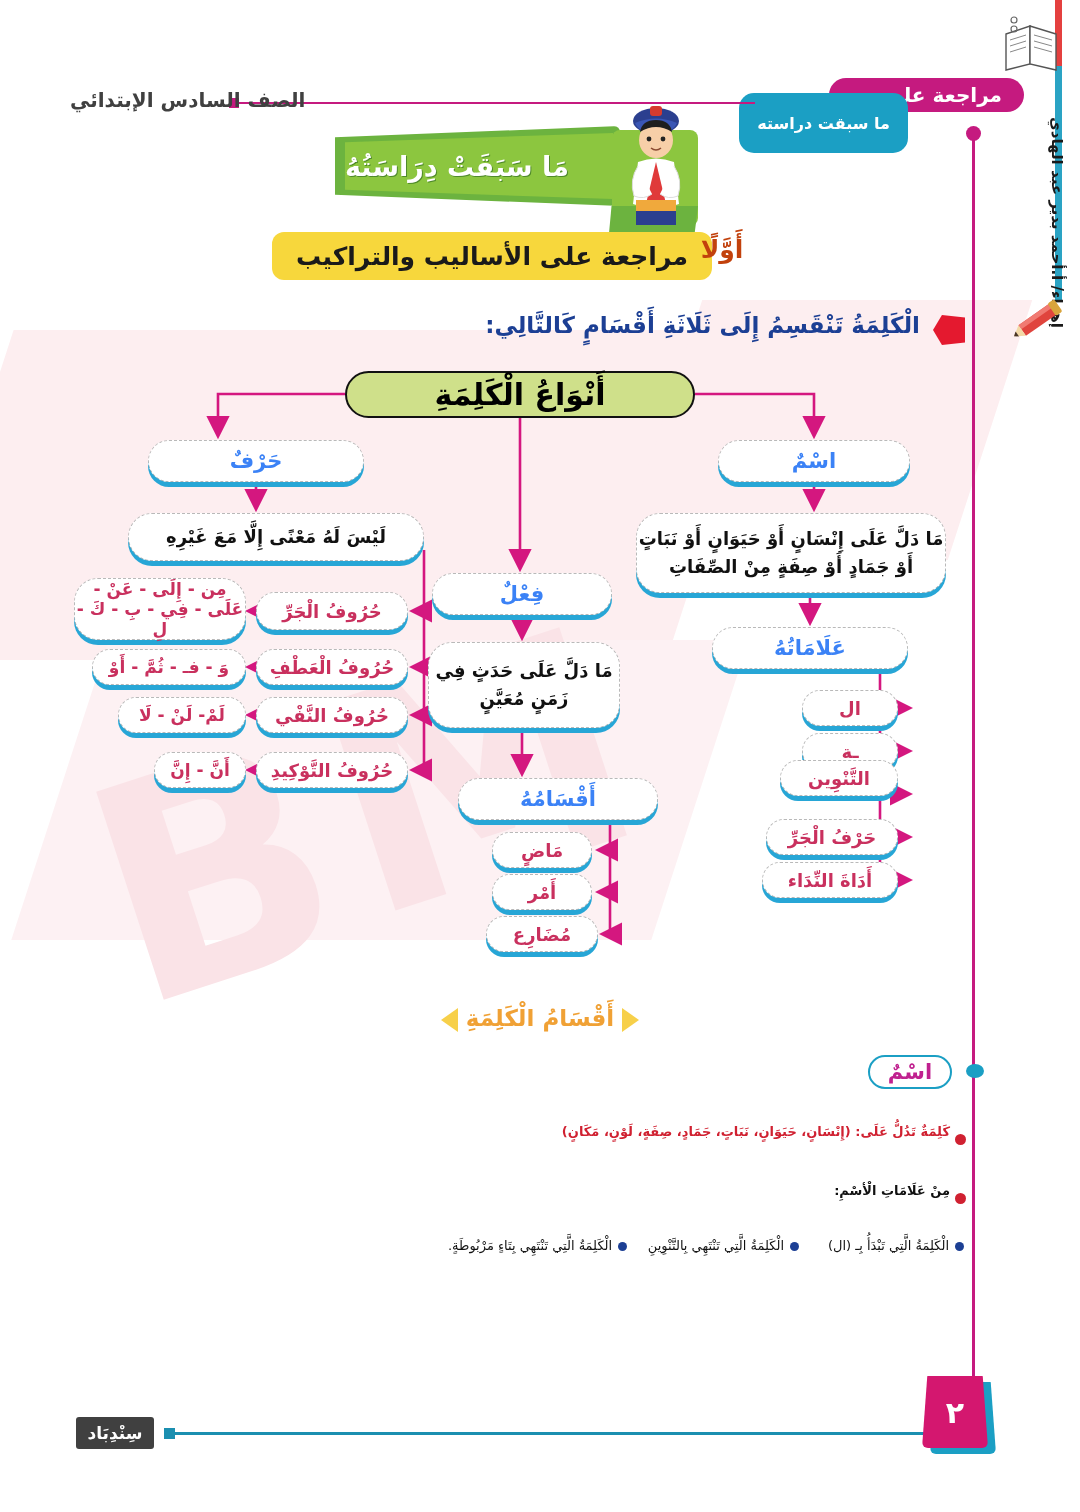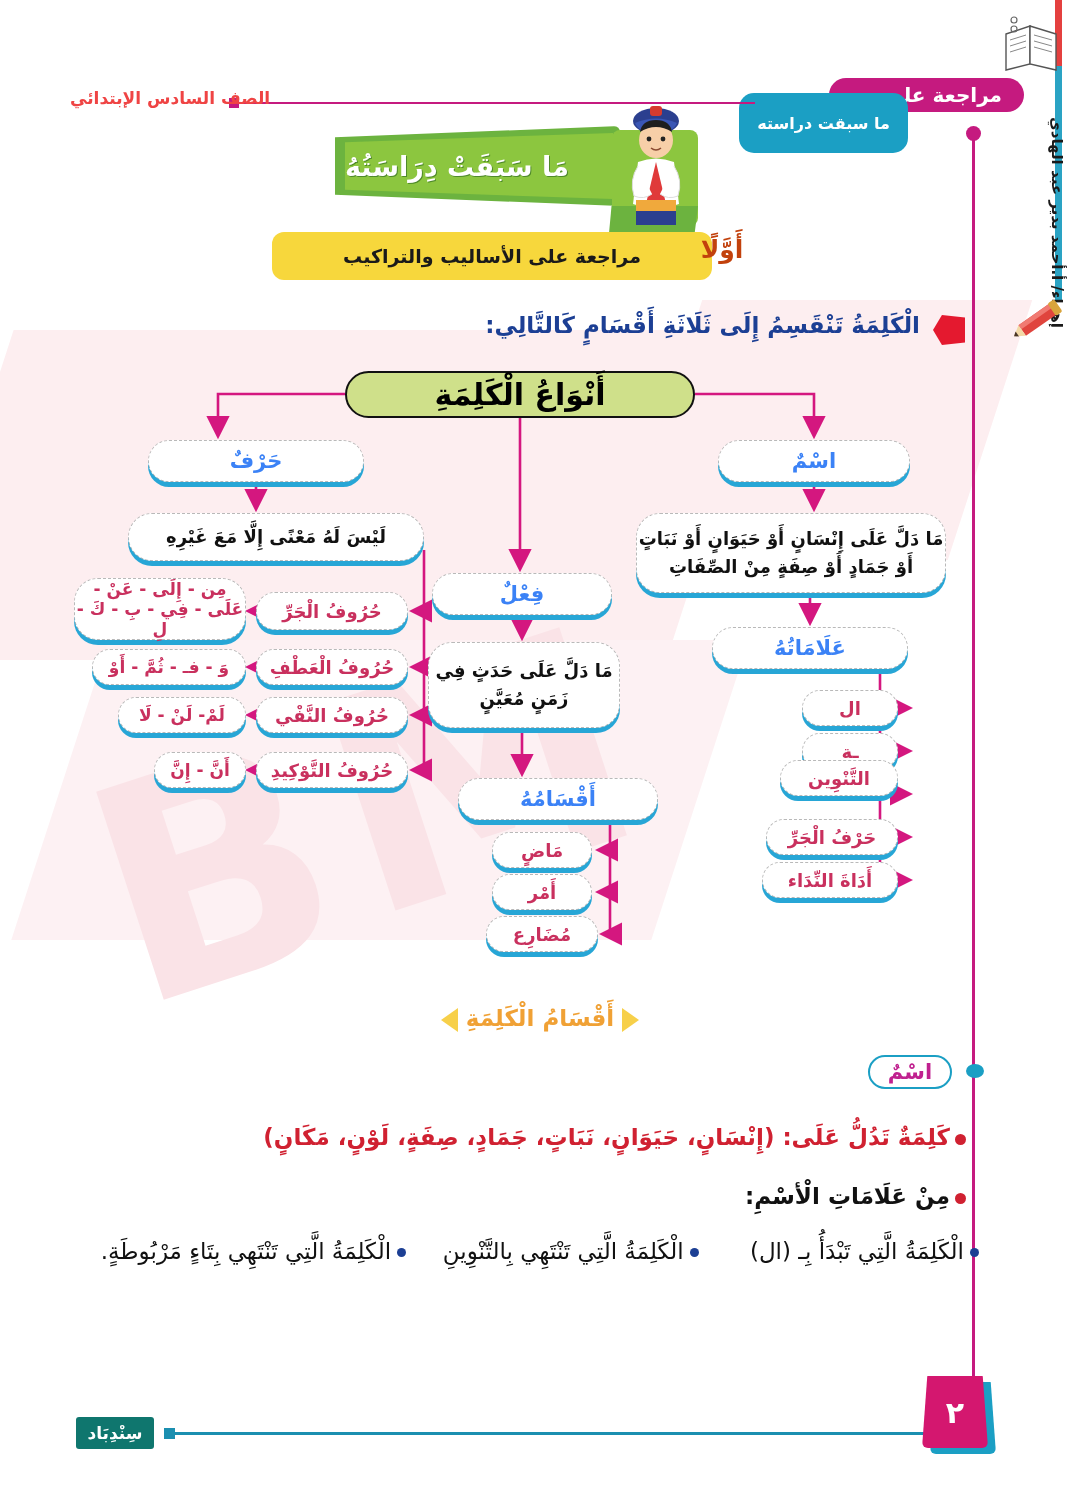--- a/index.html
+++ b/index.html
@@ -38,21 +38,21 @@
   }
   .hdr-teal{
     position:absolute;right:172px;top:93px;height:28px;
     background:#1b9fc4;border-radius:15px;color:#fff;
     font-size:16px;font-weight:bold;display:flex;align-items:center;
     padding:16px 18px;
   }
   .grade-line{position:absolute;left:235px;top:102px;width:520px;height:2px;background:#c51a7f;}
   .grade-sq{position:absolute;left:229px;top:98px;width:10px;height:10px;background:#c51a7f;}
   .grade-label{
-    position:absolute;left:70px;top:88px;font-size:17px;font-weight:bold;color:#ef4444;
+    position:absolute;left:70px;top:88px;font-size:20px;font-weight:bold;color:#404040;
     white-space:nowrap;
   }
 
   
   .spine{position:absolute;right:105px;top:130px;width:3px;height:1255px;background:#c51a7f;}
   .spine-cap{position:absolute;right:99px;top:126px;width:15px;height:15px;border-radius:50%;background:#c51a7f;}
 
   
   .green-banner{
     position:absolute;left:335px;top:126px;width:285px;height:80px;
@@ -78,21 +78,21 @@
   }
   .boy{position:absolute;left:616px;top:104px;width:80px;height:125px;}
 
   
   .yellow-banner{
     position:absolute;left:272px;top:232px;width:440px;height:48px;
     background:#f7d73c;border-radius:12px;
     display:flex;align-items:center;justify-content:center;
   }
   .yellow-banner span{
-    font-size:19px;font-weight:bold;color:#1a1a1a;
+    font-size:25px;font-weight:bold;color:#1a1a1a;
   }
   .awwalan{
     position:absolute;left:690px;top:218px;width:64px;height:62px;
     display:flex;align-items:center;justify-content:center;
     font-size:25px;font-weight:bold;color:#c2410c;
   }
 
   
   .intro{
     position:absolute;right:160px;top:312px;font-size:23px;font-weight:bold;color:#1c3f94;
@@ -166,36 +166,36 @@
 
   
   .ism-chip{
     position:absolute;right:128px;top:1055px;height:34px;min-width:84px;
     border:2px solid #1b9fc4;border-radius:18px;background:#fff;
     display:flex;align-items:center;justify-content:center;
     font-size:21px;font-weight:bold;color:#c0218f;padding:0 16px;box-sizing:border-box;
   }
   .ism-dot{position:absolute;right:96px;top:1064px;width:18px;height:14px;border-radius:50%;background:#1b9fc4;}
 
-  .note{position:absolute;font-size:23px;color:#111;white-space:nowrap;}
+  .note{position:absolute;font-size:13px;color:#111;white-space:nowrap;}
   .note-red{color:#d02131;font-weight:600;}
   .bullet-red{position:absolute;width:11px;height:11px;border-radius:50%;background:#d02131;}
   .bullet-blue{display:inline-block;width:9px;height:9px;border-radius:50%;background:#1c3f94;margin-left:6px;vertical-align:middle;}
 
   .n1{right:130px;top:1124px;}
   .b1{right:114px;top:1134px;}
   .n2{right:130px;top:1183px;font-weight:600;}
   .b2{right:114px;top:1193px;}
-  .n3{right:101px;top:1238px;}
+  .n3{right:116px;top:1238px;}
 
   
   .foot-line{position:absolute;left:170px;top:1432px;width:770px;height:3px;background:#1b8fb0;}
   .foot-sq{position:absolute;left:164px;top:1428px;width:11px;height:11px;background:#1b8fb0;}
   .foot-logo{
-    position:absolute;left:76px;top:1417px;width:78px;height:32px;background:#0f766e;border-radius:3px;
+    position:absolute;left:76px;top:1417px;width:78px;height:32px;background:#404040;border-radius:3px;
     display:flex;align-items:center;justify-content:center;color:#fff;font-size:17px;font-weight:bold;
   }
   .page-badge-sh{
     position:absolute;left:930px;top:1382px;width:66px;height:72px;background:#1b9fc4;
     clip-path:polygon(8% 0,92% 0,100% 100%,0 100%);border-radius:6px;
   }
   .page-badge{
     position:absolute;left:922px;top:1376px;width:66px;height:72px;background:#d4176f;
     clip-path:polygon(8% 0,92% 0,100% 100%,0 100%);border-radius:6px;
     display:flex;align-items:center;justify-content:center;color:#fff;font-size:30px;font-weight:bold;

